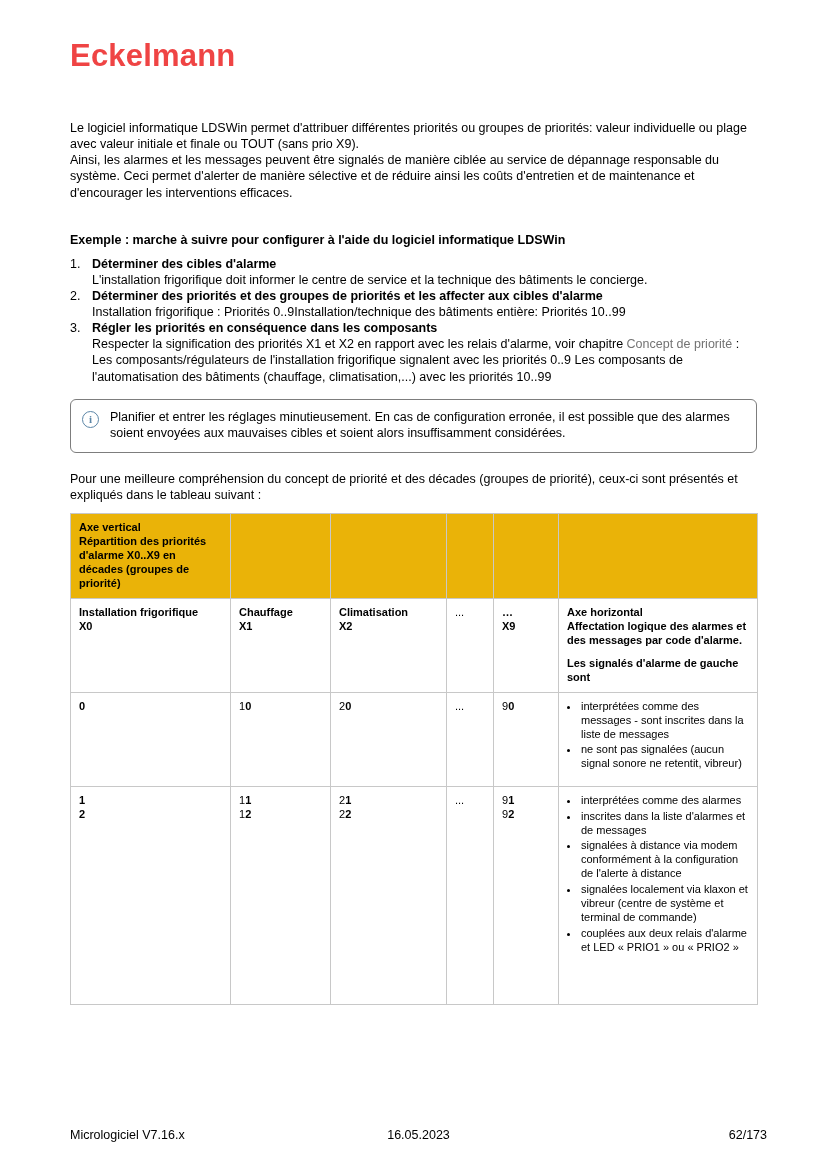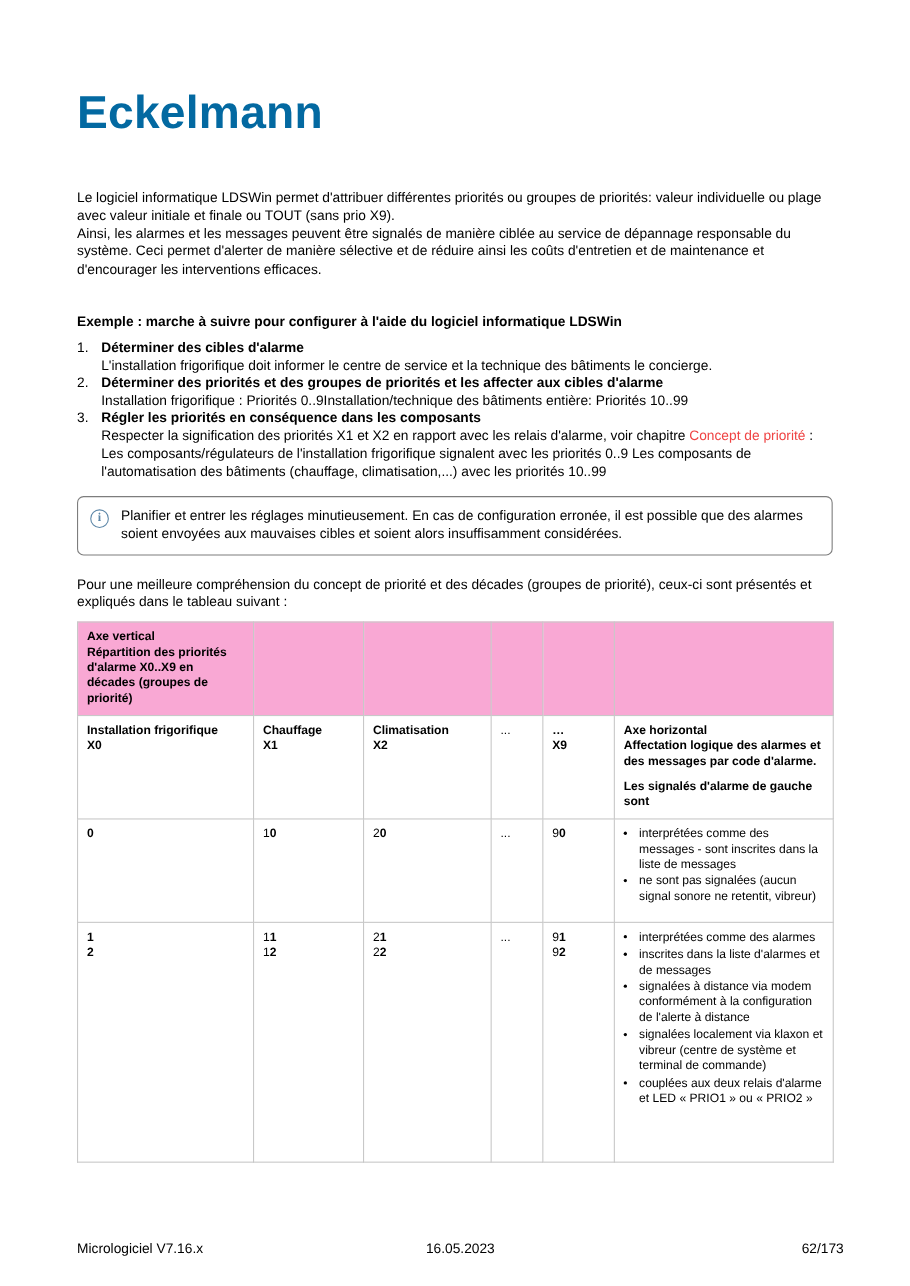--- a/index.html
+++ b/index.html
@@ -7,45 +7,44 @@
   body {
     width:827px; height:1169px;
     font-family:"Liberation Sans", sans-serif;
     color:#000;
     position:relative;
     overflow:hidden;
   }
   .page { padding:38px 70px 0 70px; }
 
   .logo {
-    font-size:42px;
+    font-size:31px;
     font-weight:bold;
-    color:#0369a1;
+    color:#ef4444;
     letter-spacing:0.2px;
     margin-bottom:46px;
-    margin-top:40px;
   }
 
   .body-text { font-size:12.5px; line-height:1.29; }
 
   .intro div { margin:0; }
   .intro { margin-bottom:10px; }
 
   .example-heading {
     font-size:12.5px; font-weight:bold;
     margin-bottom:9px;
     margin-top:32px;
   }
 
   .steps { margin-bottom:14px; }
   .step { display:flex; font-size:12.5px; line-height:1.29; }
   .step-num { flex:0 0 22px; }
   .step-body { flex:1; }
   .step-title { font-weight:bold; }
-  a.doc-link { color:#ef4444; text-decoration:none; cursor:pointer; }
+  a.doc-link { color:#737373; text-decoration:none; cursor:pointer; }
 
   .note-box {
     border:1px solid #7d7d7d;
     border-radius:6px;
     padding:9px 13px 10px 11px;
     display:flex;
     gap:11px;
     align-items:flex-start;
     margin:4px 0 18px 0;
     background:#fff;
@@ -70,21 +69,21 @@
     width:100%;
     font-size:11px;
     line-height:1.27;
     table-layout:fixed;
   }
   table.prio td {
     border:1px solid #c8c8c8;
     vertical-align:top;
     padding:7px 8px;
   }
-  tr.r-gray td { background:#f9a8d4; }
+  tr.r-gray td { background:#eab308; }
   .preline { white-space:pre-line; }
   .b { font-weight:bold; }
   .cell-block + .cell-block { margin-top:9px; }
 
   tr.r-gray  { height:75px; }
   tr.r-cols  { height:86px; }
   tr.r-d1    { height:94px; }
   tr.r-d2    { height:218px; }
 
   .numline { min-height:13px; }

